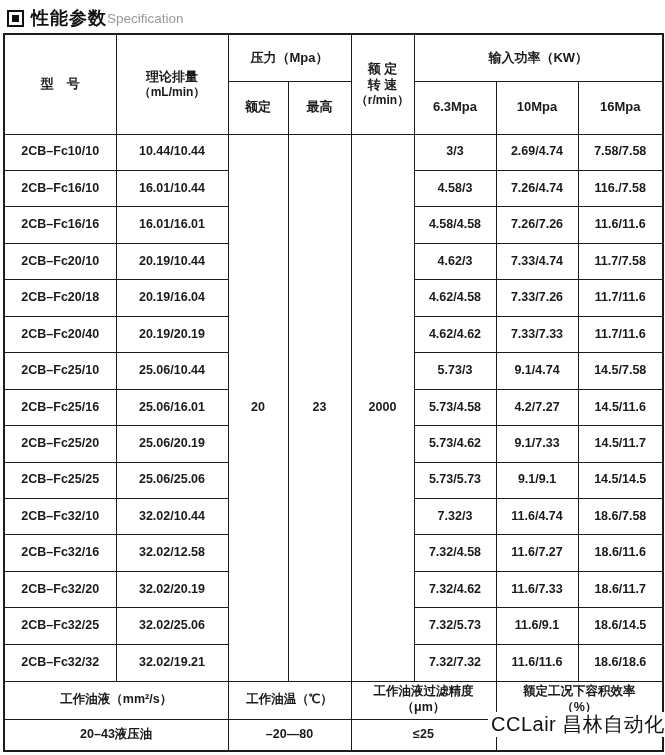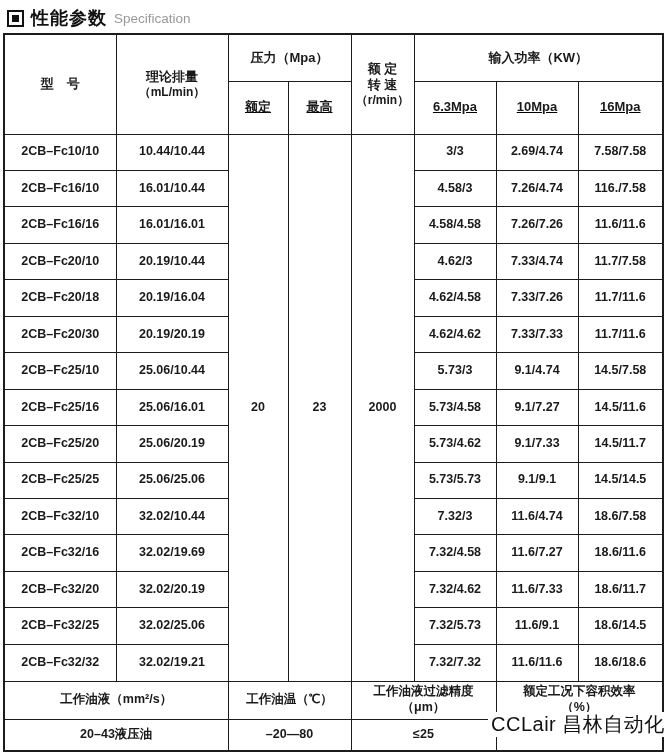--- a/index.html
+++ b/index.html
@@ -41,21 +41,20 @@
   .title-zh {
     font-size: 18px;
     font-weight: bold;
     color: #121212;
     letter-spacing: 1px;
     line-height: 1;
   }
   .title-en {
     font-size: 13.5px;
     color: #999999;
-    margin-left: 7px;
     line-height: 1;
     padding-top: 2px;
   }
   
   table.spec {
     border-collapse: collapse;
     table-layout: fixed;
     width: 659px;
     height: 719px;
     margin: 3px 0 0 3px;
@@ -68,21 +67,21 @@
     vertical-align: middle;
     padding: 0 1px;
     color: #1a1a1a;
     font-weight: bold;
     font-size: 12.5px;
     line-height: 1.25;
     overflow: hidden;
   }
   table.spec thead th { font-size: 13px; }
   table.spec thead tr.h1 { height: 47px; }
-  table.spec thead tr.h2 { height: 53px; text-decoration: underline; }
+  table.spec thead tr.h2 { height: 53px; }
   table.spec tbody tr { height: 36px; }
   table.spec tfoot tr.f1 { height: 38px; padding-left: 27px; }
   table.spec tfoot tr.f2 { height: 32px; }
   table.spec tfoot th { font-size: 12.5px; }
   .hline { display: block; }
   .hline.small { font-size: 12px; }
   
   .watermark {
     position: absolute;
     left: 488px;
@@ -178,38 +177,38 @@
           <td>11.7/7.58</td>
         </tr>
         <tr>
           <td>2CB–Fc20/18</td>
           <td>20.19/16.04</td>
           <td>4.62/4.58</td>
           <td>7.33/7.26</td>
           <td>11.7/11.6</td>
         </tr>
         <tr>
-          <td>2CB–Fc20/30</td>
+          <td>2CB–Fc20/40</td>
           <td>20.19/20.19</td>
           <td>4.62/4.62</td>
           <td>7.33/7.33</td>
           <td>11.7/11.6</td>
         </tr>
         <tr>
           <td>2CB–Fc25/10</td>
           <td>25.06/10.44</td>
           <td>5.73/3</td>
           <td>9.1/4.74</td>
           <td>14.5/7.58</td>
         </tr>
         <tr>
           <td>2CB–Fc25/16</td>
           <td>25.06/16.01</td>
           <td>5.73/4.58</td>
-          <td>9.1/7.27</td>
+          <td>4.2/7.27</td>
           <td>14.5/11.6</td>
         </tr>
         <tr>
           <td>2CB–Fc25/20</td>
           <td>25.06/20.19</td>
           <td>5.73/4.62</td>
           <td>9.1/7.33</td>
           <td>14.5/11.7</td>
         </tr>
         <tr>
@@ -221,21 +220,21 @@
         </tr>
         <tr>
           <td>2CB–Fc32/10</td>
           <td>32.02/10.44</td>
           <td>7.32/3</td>
           <td>11.6/4.74</td>
           <td>18.6/7.58</td>
         </tr>
         <tr>
           <td>2CB–Fc32/16</td>
-          <td>32.02/19.69</td>
+          <td>32.02/12.58</td>
           <td>7.32/4.58</td>
           <td>11.6/7.27</td>
           <td>18.6/11.6</td>
         </tr>
         <tr>
           <td>2CB–Fc32/20</td>
           <td>32.02/20.19</td>
           <td>7.32/4.62</td>
           <td>11.6/7.33</td>
           <td>18.6/11.7</td>

